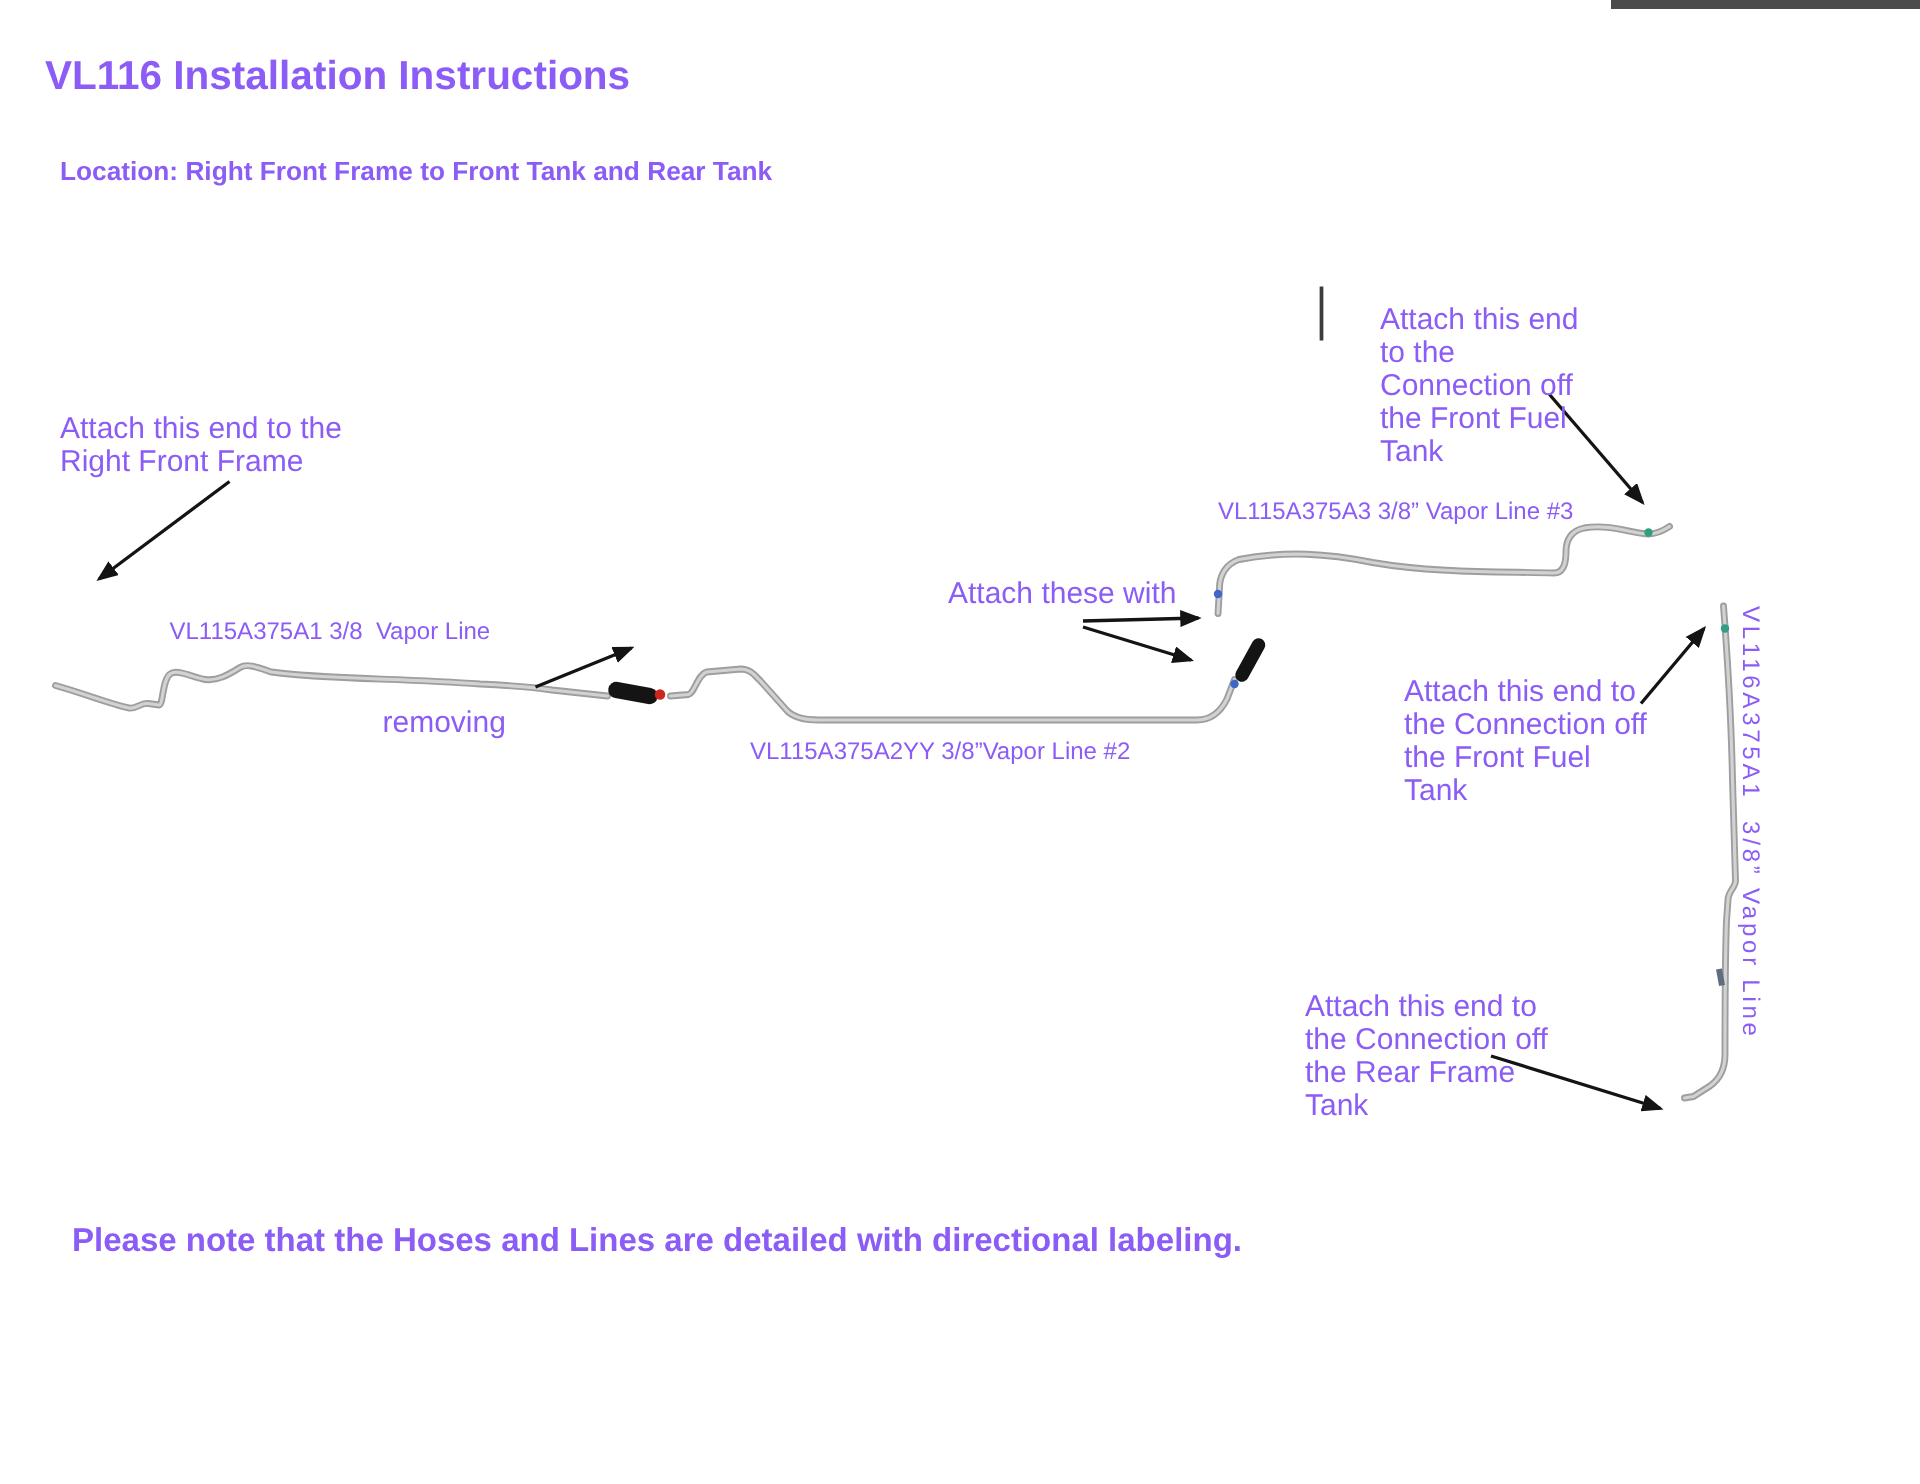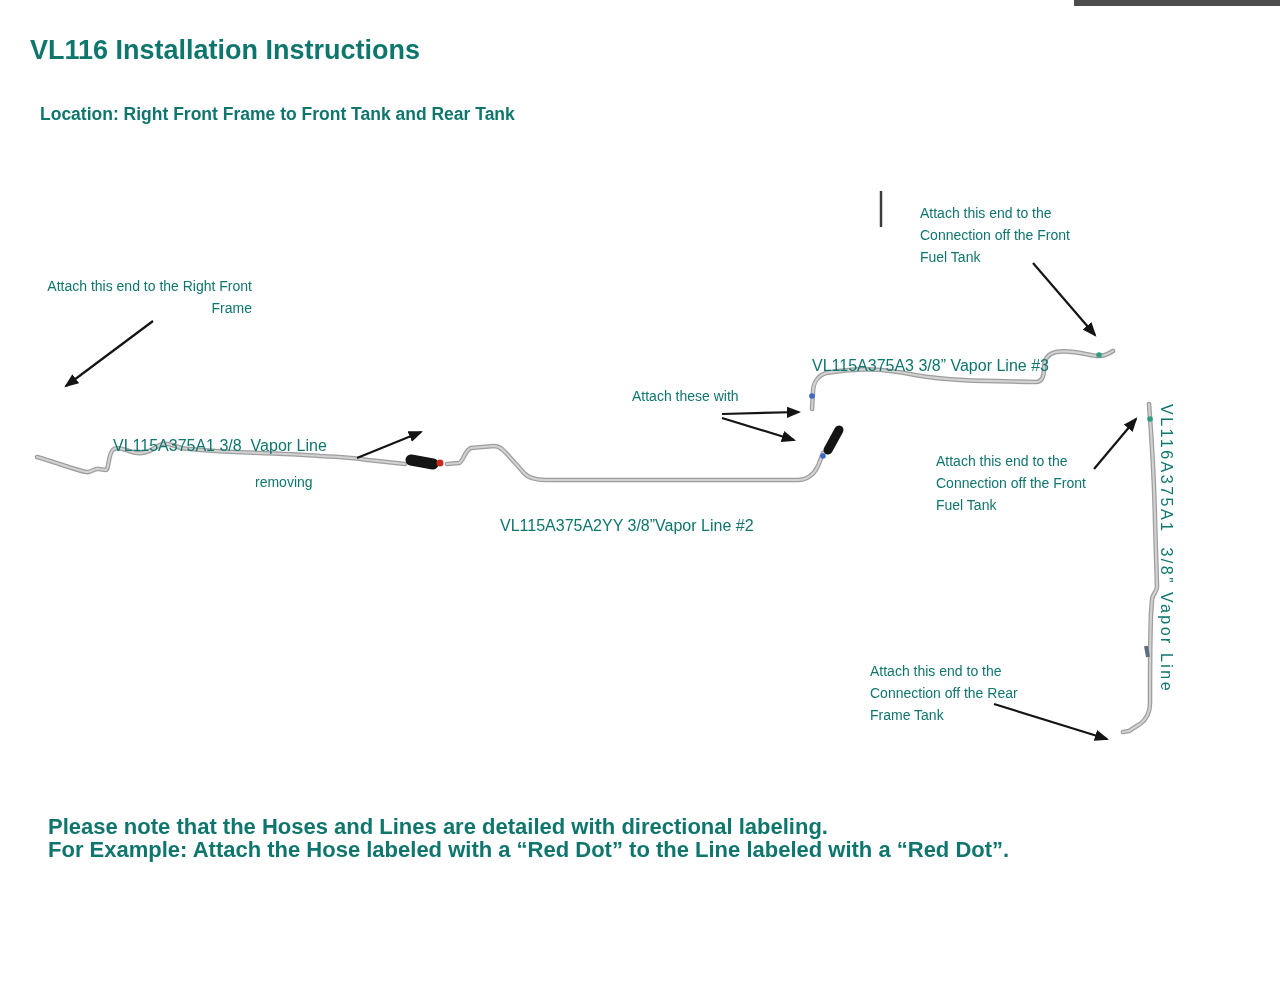--- a/index.html
+++ b/index.html
@@ -1,24 +1,24 @@
 <!DOCTYPE html>
 <html><head>
 <meta charset="utf-8">
 <style>
   html,body { margin:0; padding:0; background:#ffffff; }
   .page {
     position:relative; width:1280px; height:989px; background:#ffffff;
-    font-family:"Liberation Sans", sans-serif; color:#0f766e; overflow:hidden;
+    font-family:"Liberation Sans", sans-serif; color:#8b5cf6; overflow:hidden;
   }
   .abs { position:absolute; }
   .title { font-size:27px; font-weight:bold; white-space:pre; }
   .subtitle { font-size:17.5px; font-weight:bold; white-space:pre;margin-top:16px; }
-  .callout { font-size:14px; line-height:22px; }
-  .partlabel { font-size:16px; white-space:pre;margin-top:24px; }
+  .callout { font-size:20px; line-height:22px; }
+  .partlabel { font-size:16px; white-space:pre; }
   .note { font-size:22px; font-weight:bold; white-space:pre; }
   .vertical-label {
     writing-mode:vertical-rl; font-size:16px; letter-spacing:2.5px; white-space:pre;
   }
   .topbar { background:#4c4c4c; }
   svg { position:absolute; left:0; top:0; }
   .tube-outer { fill:none; stroke:#9e9e9e; stroke-width:4.6; stroke-linecap:round; stroke-linejoin:round; }
   .tube-inner { fill:none; stroke:#d2d2d2; stroke-width:2.1; stroke-linecap:round; stroke-linejoin:round; }
   .arrow { fill:none; stroke:#141414; stroke-width:2.2; }
   .fitting { fill:none; stroke:#141414; stroke-linecap:round; }
@@ -77,36 +77,35 @@
       <path class="arrow" d="M153 321 L66 386" marker-end="url(#ah)"></path>
       <path class="arrow" d="M357 458 L421 432" marker-end="url(#ah)"></path>
       <path class="arrow" d="M722 414 L799 412" marker-end="url(#ah)"></path>
       <path class="arrow" d="M722 418 L794 440" marker-end="url(#ah)"></path>
       <path class="arrow" d="M1033 263 L1095 335" marker-end="url(#ah)"></path>
       <path class="arrow" d="M1094 469 L1136 419" marker-end="url(#ah)"></path>
       <path class="arrow" d="M994 704 L1107 739" marker-end="url(#ah)"></path>
     </g>
   </svg>
 
-  <div class="abs callout" style="left:40px; top:275px; width:212px;text-align:right;">Attach this end to the Right Front Frame</div>
+  <div class="abs callout" style="left:40px; top:275px; width:212px;">Attach this end to the Right Front Frame</div>
 
   <div class="abs callout" style="left:920px; top:202px; width:152px;">Attach this end to the Connection off the Front Fuel Tank</div>
 
   <div class="abs partlabel" style="left:812px; top:333px;">VL115A375A3 3/8” Vapor Line #3</div>
 
   <div class="abs callout" style="left:632px; top:385px; width:180px;">Attach these with</div>
 
   <div class="abs partlabel" style="left:113px; top:413px;">VL115A375A1 3/8  Vapor Line</div>
 
   <div class="abs callout" style="left:255px; top:471px; width:100px;">removing</div>
 
   <div class="abs partlabel" style="left:500px; top:493px;">VL115A375A2YY 3/8”Vapor Line #2</div>
 
   <div class="abs callout" style="left:936px; top:450px; width:165px;">Attach this end to the Connection off the Front Fuel Tank</div>
 
   <div class="abs vertical-label" style="left:1157px; top:404px; height:322px;">VL116A375A1  3/8” Vapor Line</div>
 
   <div class="abs callout" style="left:870px; top:660px; width:165px;">Attach this end to the Connection off the Rear Frame Tank</div>
 
   <div class="abs note" style="left:48px; top:814px;">Please note that the Hoses and Lines are detailed with directional labeling.</div>
-  <div class="abs note" style="left:48px; top:837px;">For Example: Attach the Hose labeled with a “Red Dot” to the Line labeled with a “Red Dot”.</div>
 
 </div>
 
 </body></html>

